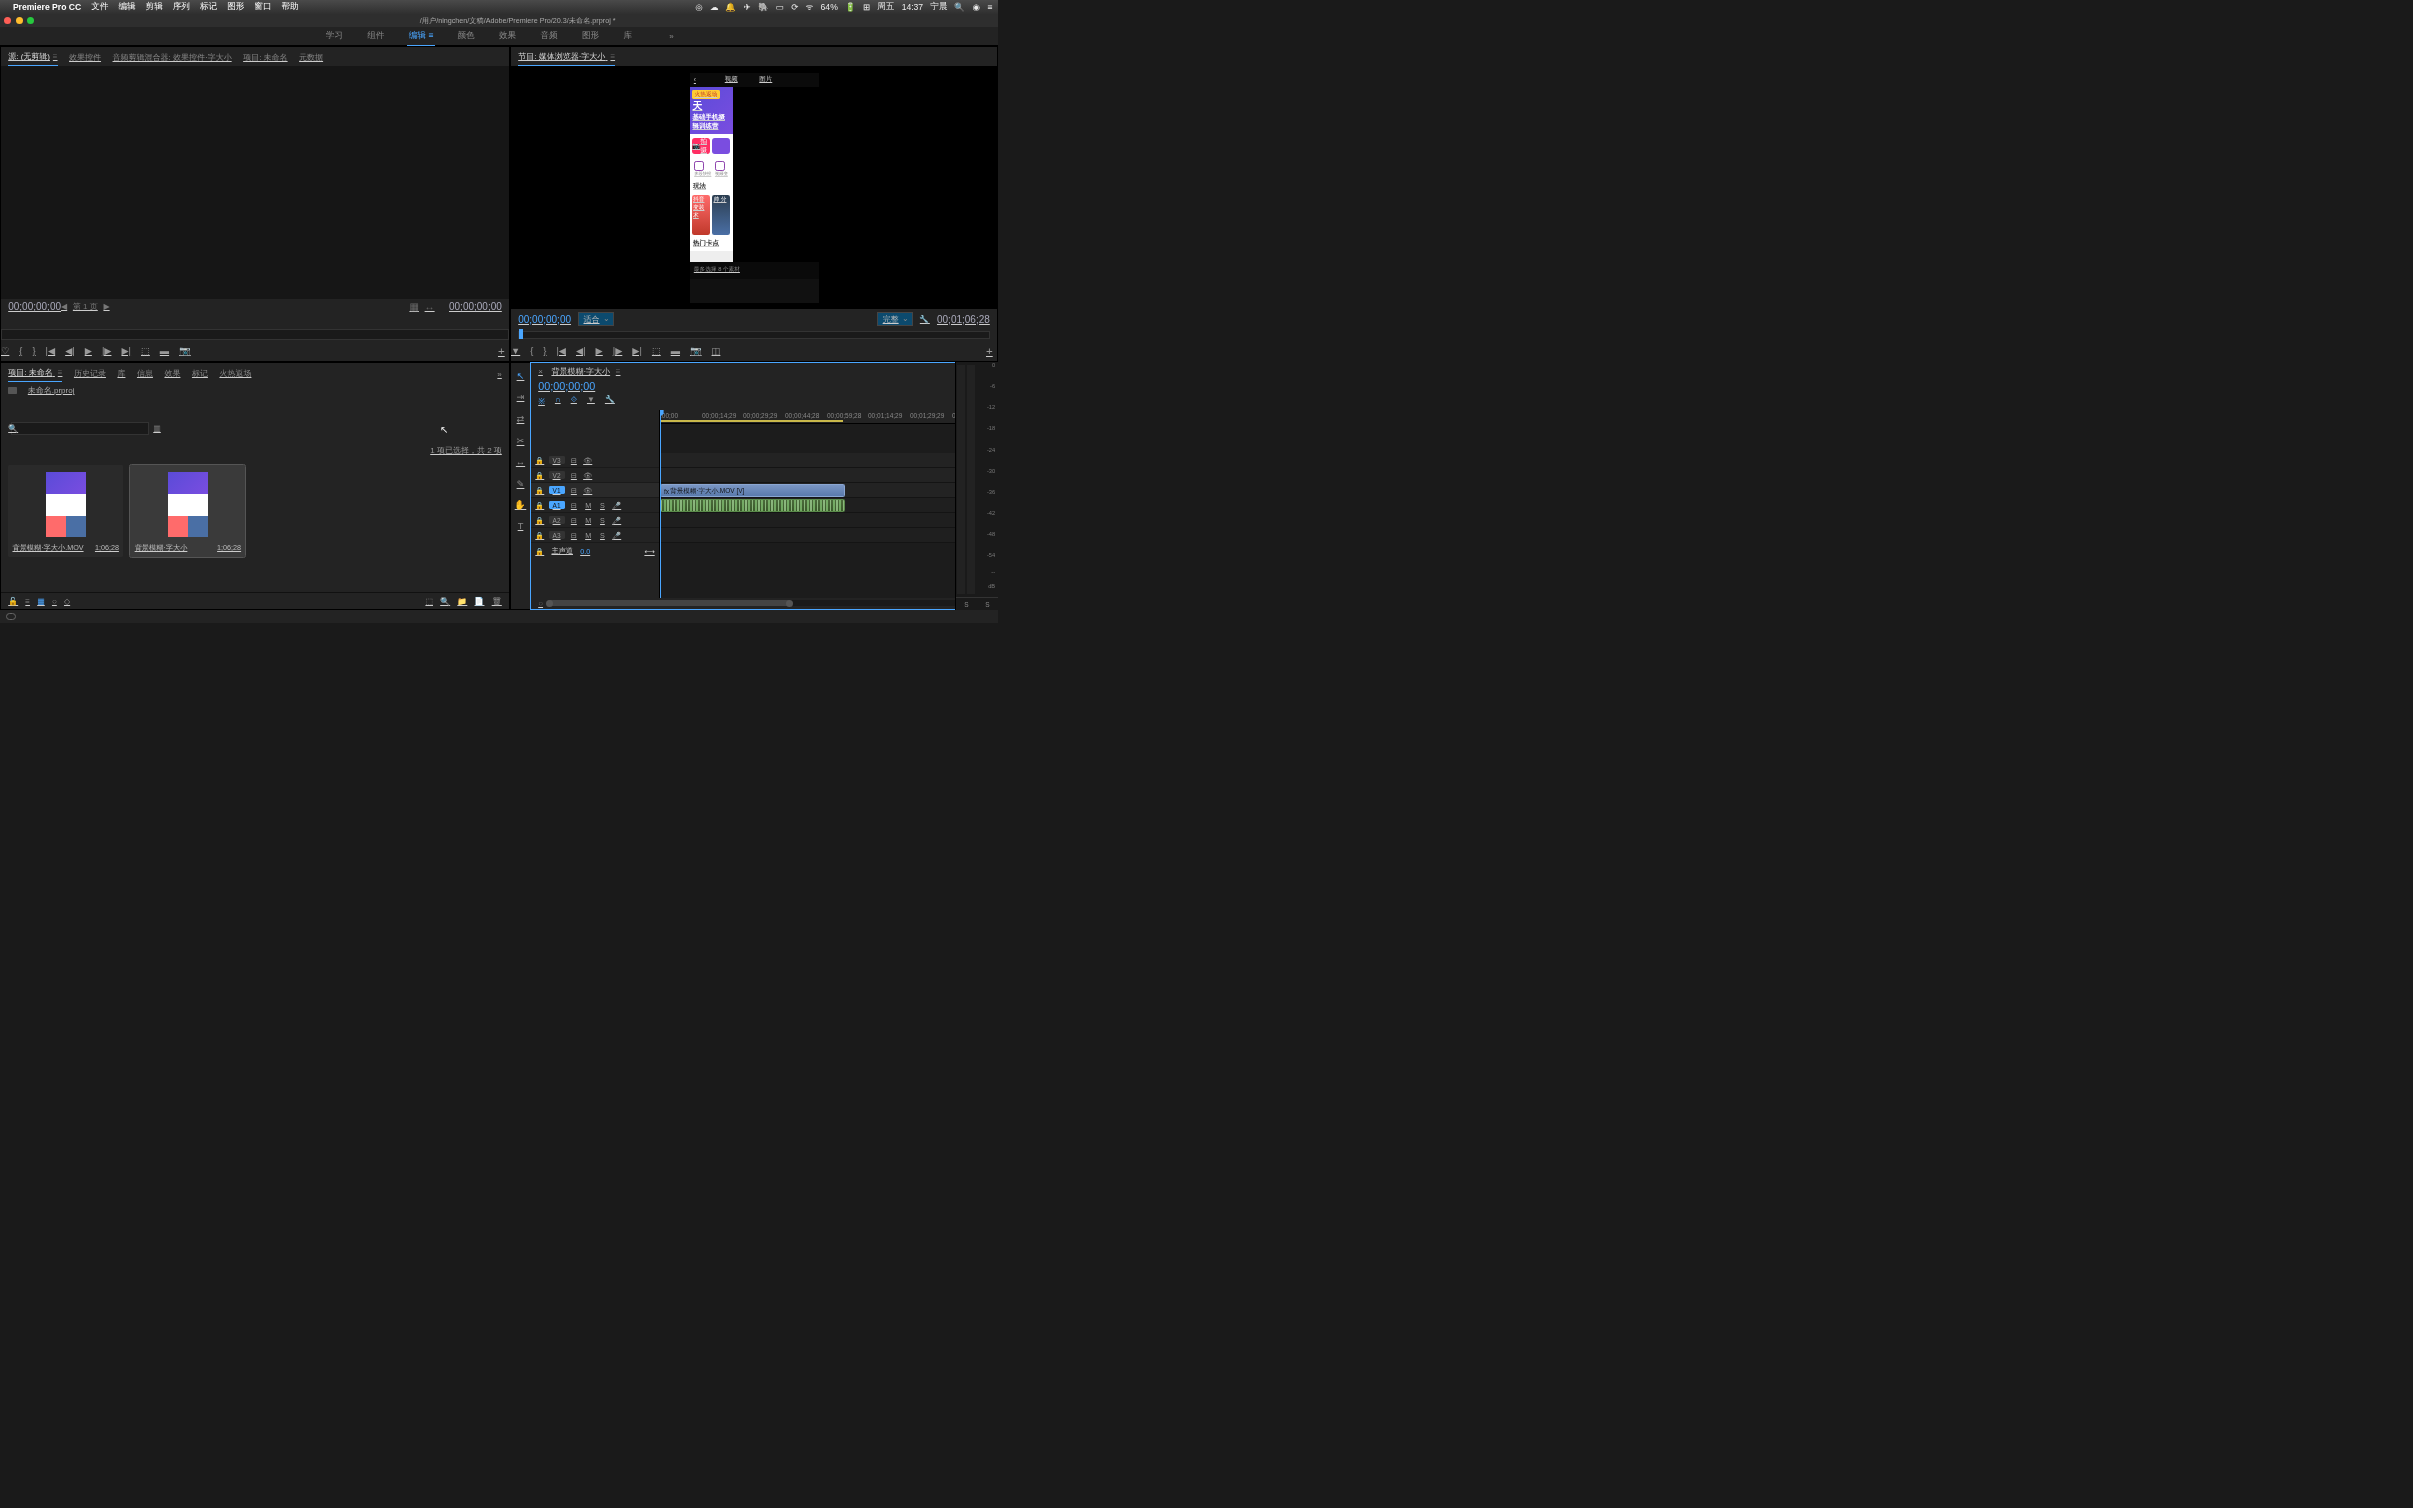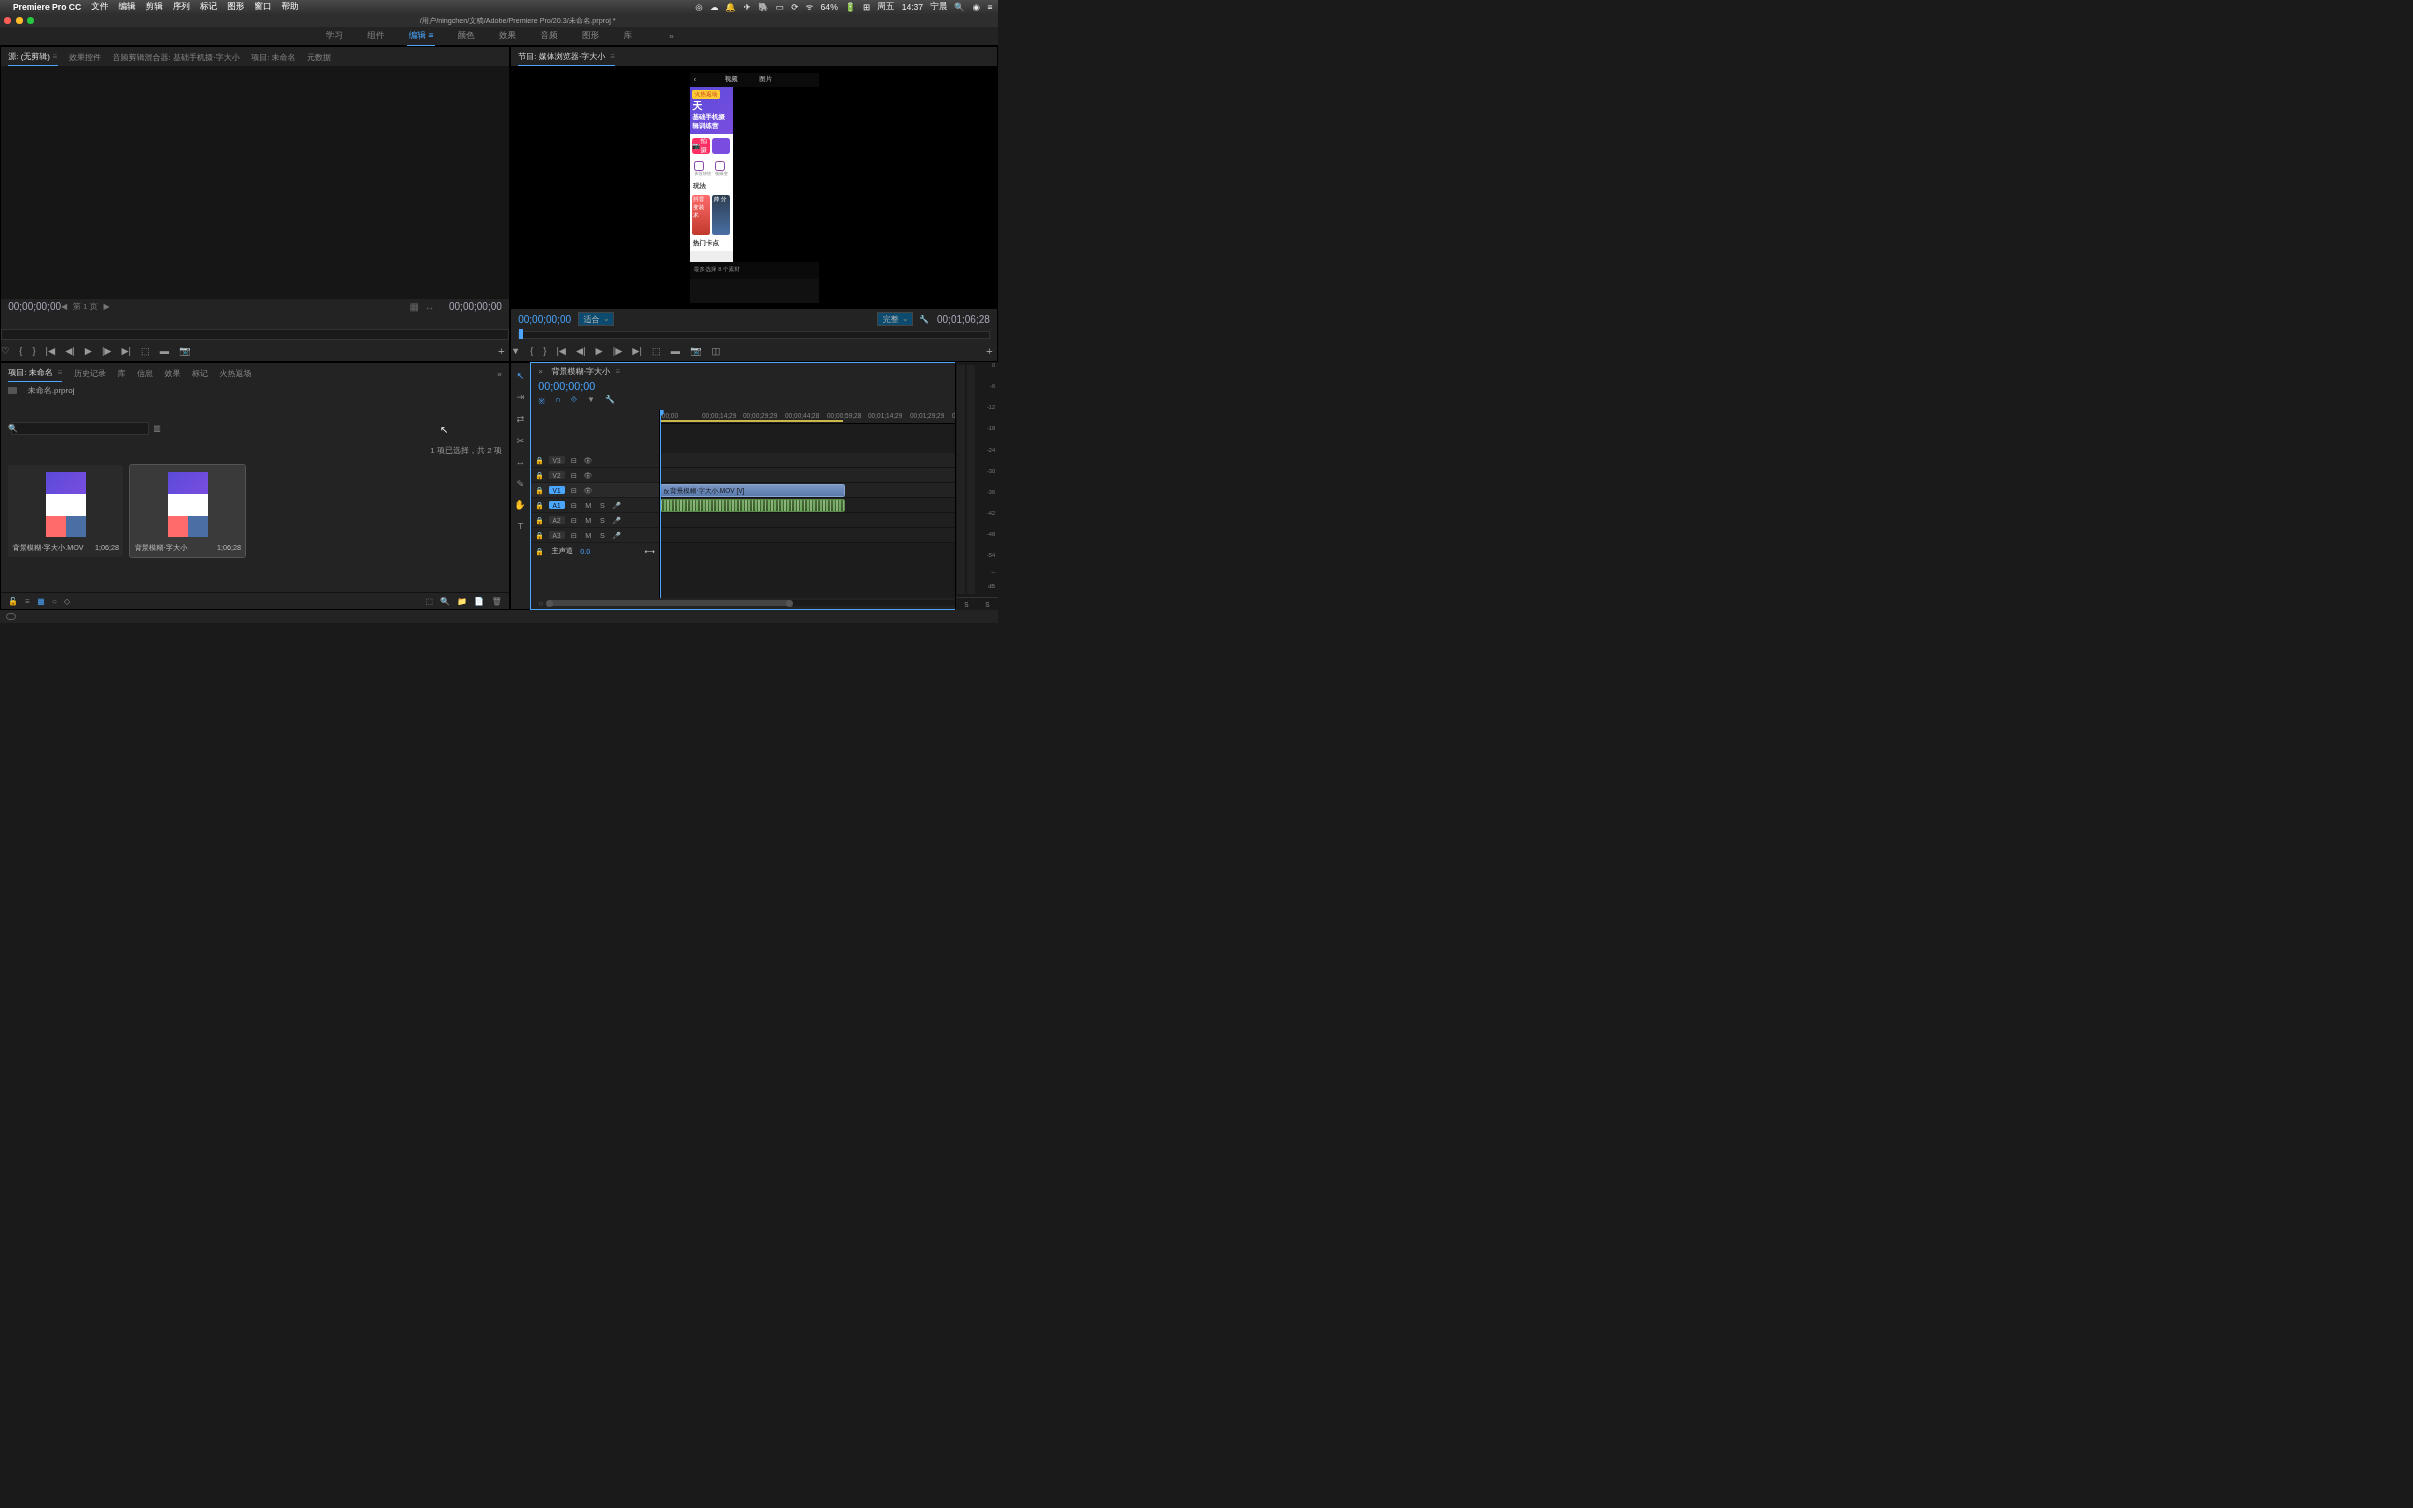--- a/index.html
+++ b/index.html
@@ -20,21 +20,21 @@
 .tl.red { background: #ff5f56; } .tl.yellow { background: #ffbd2e; } .tl.green { background: #27c93f; }
 .doc-titlebar .title { flex: 1; text-align: center; }
 
 
 .workspace-tabs { height: 18.7px; background: #232323; display: flex; align-items: center; justify-content: center; gap: 21.5px; border-bottom: 0.7px solid #000; }
 .ws-tab { color: #888; font-size: 8.6px; cursor: pointer; padding: 2.9px 1.4px; }
 .ws-tab.active { color: #4aa6ff; border-bottom: 1.4px solid #4aa6ff; }
 .ws-more { color: #888; margin-left: 14.4px; }
 
 
-.main { display: grid; grid-template-columns: 510px 1fr; grid-template-rows: 316px 1fr; height: calc(100% - 46px - 13px); }
+.main { display: grid; grid-template-columns: 510px 1fr; grid-template-rows: 316px 1fr; height: calc(100% - 46px - 13px); text-decoration: underline; }
 
 
 .panel { background: #232323; border: 0.7px solid #000; display: flex; flex-direction: column; position: relative; }
 .panel-tabs { display: flex; gap: 11.5px; padding: 4.3px 7.2px 0 7.2px; font-size: 8px; color: #888; align-items: center; }
 .panel-tab { padding-bottom: 2.9px; cursor: pointer; }
 .panel-tab.active { color: #ddd; border-bottom: 1.4px solid #4aa6ff; }
 .panel-tab .burger { margin-left: 2.9px; color: #666; }
 .panel-body { flex: 1; position: relative; }
 
 
@@ -206,21 +206,21 @@
   <span class="ws-tab">库</span>
   <span class="ws-more">»</span>
 </div>
 
 <div class="main">
 
   <div class="panel source-monitor">
     <div class="panel-tabs">
       <span class="panel-tab active"><span>源: (无剪辑)</span><span class="burger">≡</span></span>
       <span class="panel-tab">效果控件</span>
-      <span class="panel-tab">音频剪辑混合器: 基础手机摄·字大小</span>
+      <span class="panel-tab">音频剪辑混合器: 效果控件·字大小</span>
       <span class="panel-tab">项目: 未命名</span>
       <span class="panel-tab">元数据</span>
     </div>
     <div class="panel-body"></div>
     <div class="monitor-footer">
       <div class="tc-row">
         <span class="tc-left">00;00;00;00</span>
         <span class="pager">
             <span>◀</span>
             <span>第 1 页</span>

